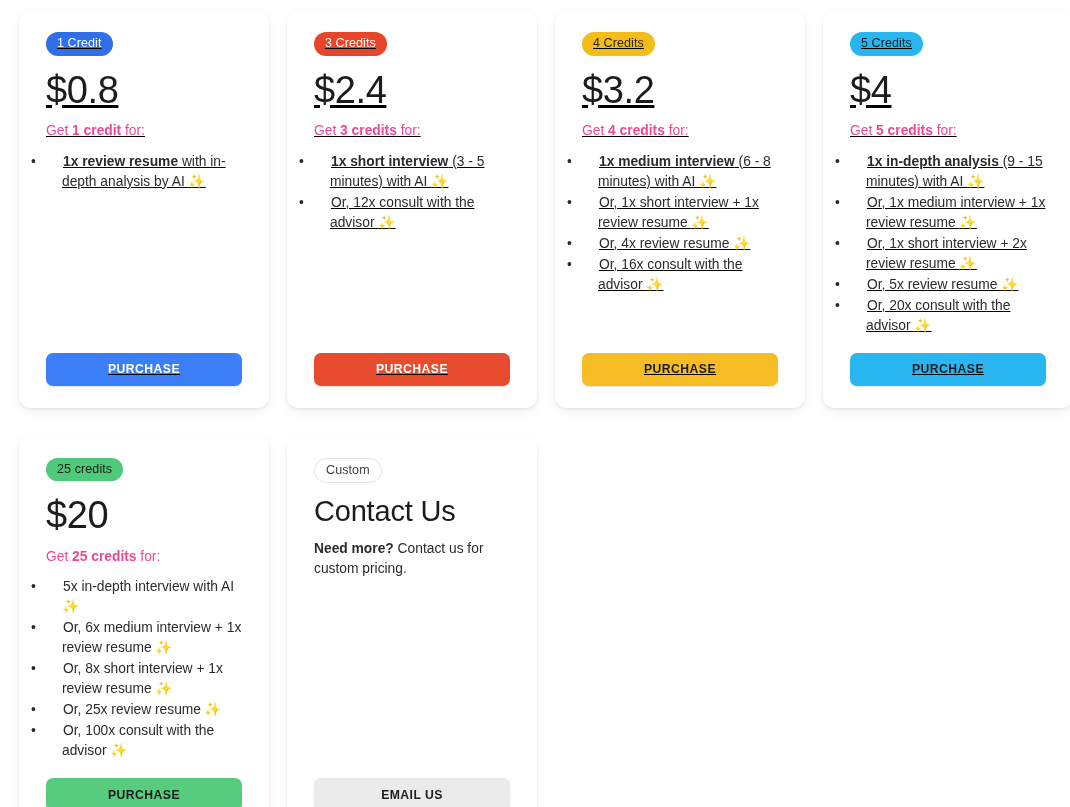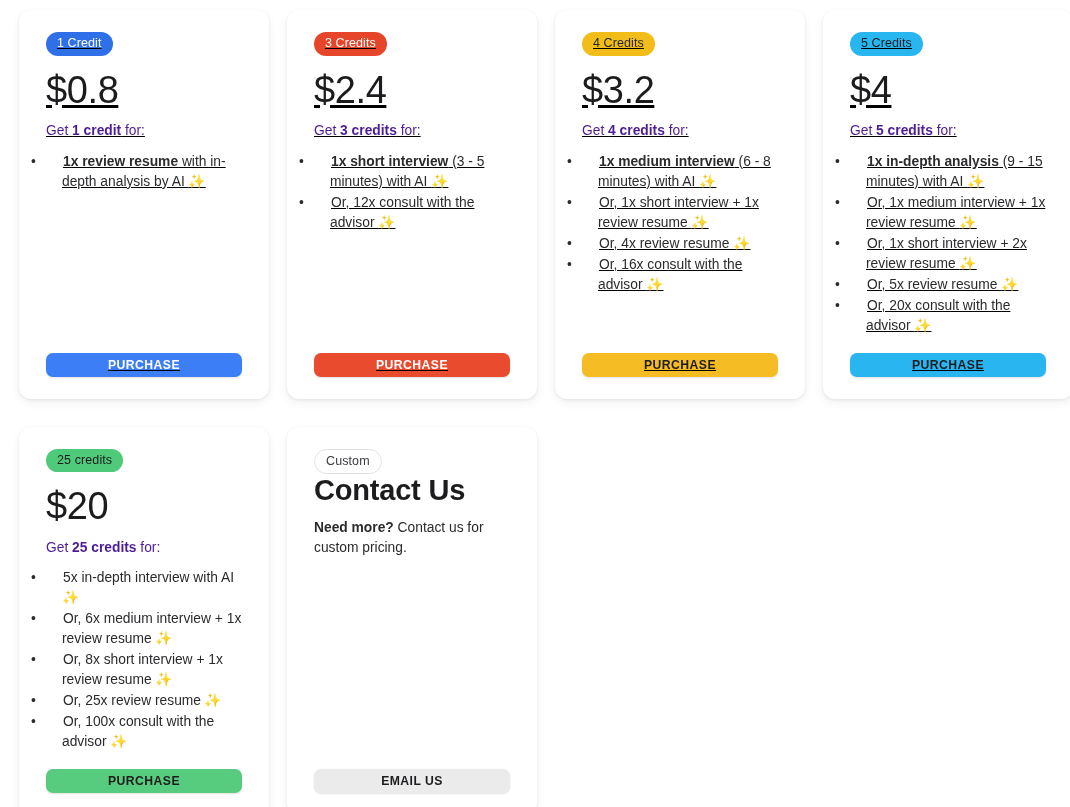--- a/index.html
+++ b/index.html
@@ -50,28 +50,28 @@
     font-size: 38px;
     font-weight: 400;
     color: #1c1c1e;
     letter-spacing: -0.4px;
     margin-top: 13px;
     line-height: 1.12;
   }
 
   .price.contact {
     font-size: 29px;
-    font-weight: 700;
+    font-weight: 400;
     letter-spacing: -0.2px;
-    margin-top: 0;
+    margin-top: 12px;
   }
 
   .get-line {
     font-size: 13.8px;
-    color: #4c1d95;
+    color: #ec4899;
     margin-top: 11px;
     line-height: 1.35;
   }
   .get-line b { font-weight: 700; }
 
   .feature-list {
     list-style: none;
     margin-top: 11px;
     padding: 0;
   }
@@ -105,21 +105,21 @@
   }
   .desc b { font-weight: 700; }
 
   .spacer { flex: 1 1 auto; min-height: 16px; }
 
   .btn {
     display: block;
     width: 100%;
     border: none;
     border-radius: 7px;
-    height: 24px;
+    height: 33px;
     font-size: 12.2px;
     font-weight: 600;
     letter-spacing: 0.45px;
     cursor: pointer;
     font-family: "Liberation Sans", sans-serif;
     box-shadow: 0 1px 2px rgba(0,0,0,0.12);
   }
 
   .btn-row { margin-top: auto; padding-right: 7px; }
 </style>

